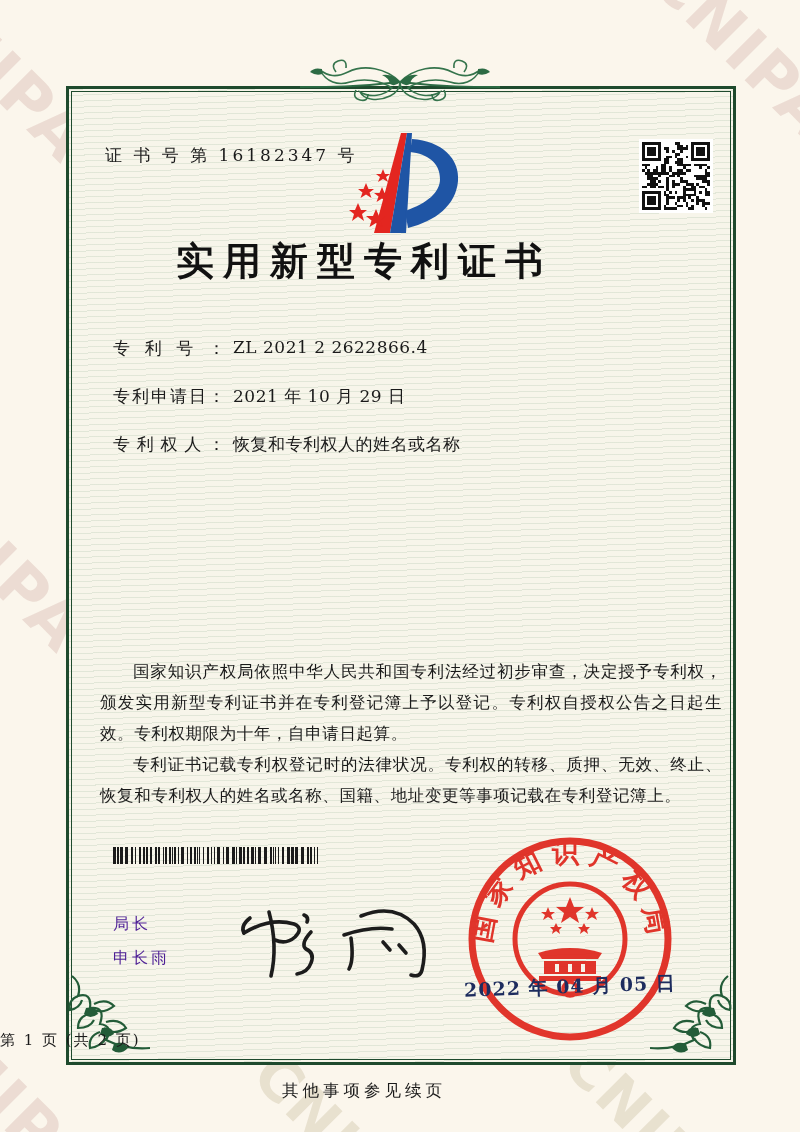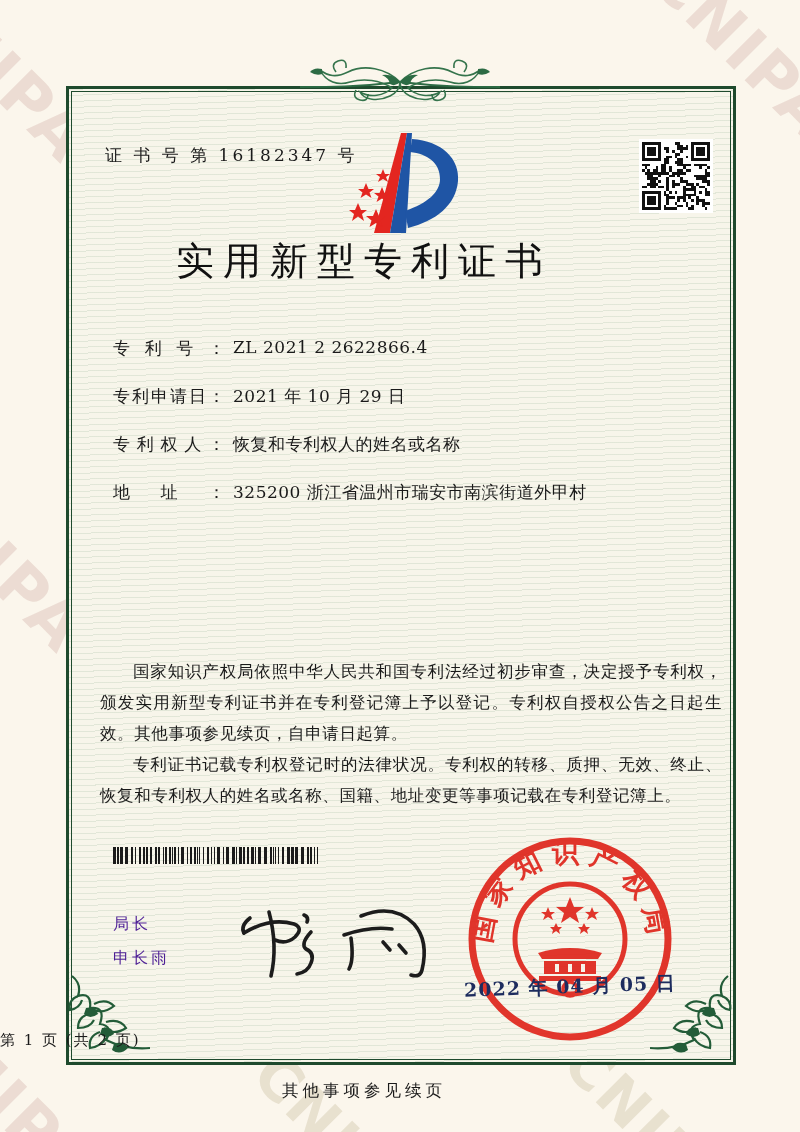--- a/index.html
+++ b/index.html
@@ -33,21 +33,21 @@
   }
   
   .cert-no{
     position:absolute;left:105px;top:144px;font-size:17px;letter-spacing:3px;
   }
   .logo{position:absolute;left:346px;top:131px;width:118px;height:102px;}
   .qr{position:absolute;left:639px;top:139px;width:74px;height:74px;background:#fff;padding:3px;box-sizing:border-box;}
   .qr svg{display:block;width:100%;height:100%;}
   .title{
     position:absolute;left:0;top:236px;width:728px;text-align:center;
-    font-size:38px;font-weight:normal;letter-spacing:9px;color:#111;
+    font-size:38px;font-weight:bold;letter-spacing:9px;color:#111;
   }
   
   .fields{position:absolute;left:113px;top:337px;width:600px;font-size:17px;}
   .frow{height:27px;margin-bottom:21px;position:relative;white-space:nowrap;}
   .flabel{
     display:inline-block;width:112px;text-align:justify;text-align-last:justify;
     vertical-align:top;
   }
   .fvalue{margin-left:8px;letter-spacing:0.5px;}
   .fgroup2{position:absolute;left:259px;top:0;}
@@ -478,27 +478,24 @@
 <div class="fields">
   <div class="frow">
     <span class="flabel">专利号：</span><span class="fvalue">ZL 2021 2 2622866.4</span>
   </div>
   <div class="frow">
     <span class="flabel">专利申请日：</span><span class="fvalue">2021 年 10 月 29 日</span>
   </div>
   <div class="frow">
     <span class="flabel">专利权人：</span><span class="fvalue">恢复和专利权人的姓名或名称</span>
   </div>
-  <div class="frow">
-    <span class="flabel">地址：</span><span class="fvalue">325200 浙江省温州市瑞安市南滨街道外甲村</span>
-  </div>
 </div>
 
 <div class="paras">
-  <p>国家知识产权局依照中华人民共和国专利法经过初步审查，决定授予专利权，颁发实用新型专利证书并在专利登记簿上予以登记。专利权自授权公告之日起生效。其他事项参见续页，自申请日起算。</p>
+  <p>国家知识产权局依照中华人民共和国专利法经过初步审查，决定授予专利权，颁发实用新型专利证书并在专利登记簿上予以登记。专利权自授权公告之日起生效。专利权期限为十年，自申请日起算。</p>
   <p>专利证书记载专利权登记时的法律状况。专利权的转移、质押、无效、终止、恢复和专利权人的姓名或名称、国籍、地址变更等事项记载在专利登记簿上。</p>
 </div>
 
 <div class="barcode">
   <svg viewBox="0 0 210 17" preserveAspectRatio="none" style="width:100%;height:100%;" shape-rendering="crispEdges">
       <rect x="0" y="0" width="3" height="17" fill="#1b1b1b"></rect>
       <rect x="4" y="0" width="2" height="17" fill="#1b1b1b"></rect>
       <rect x="7" y="0" width="3" height="17" fill="#1b1b1b"></rect>
       <rect x="12" y="0" width="3" height="17" fill="#1b1b1b"></rect>
       <rect x="18" y="0" width="2" height="17" fill="#1b1b1b"></rect>

